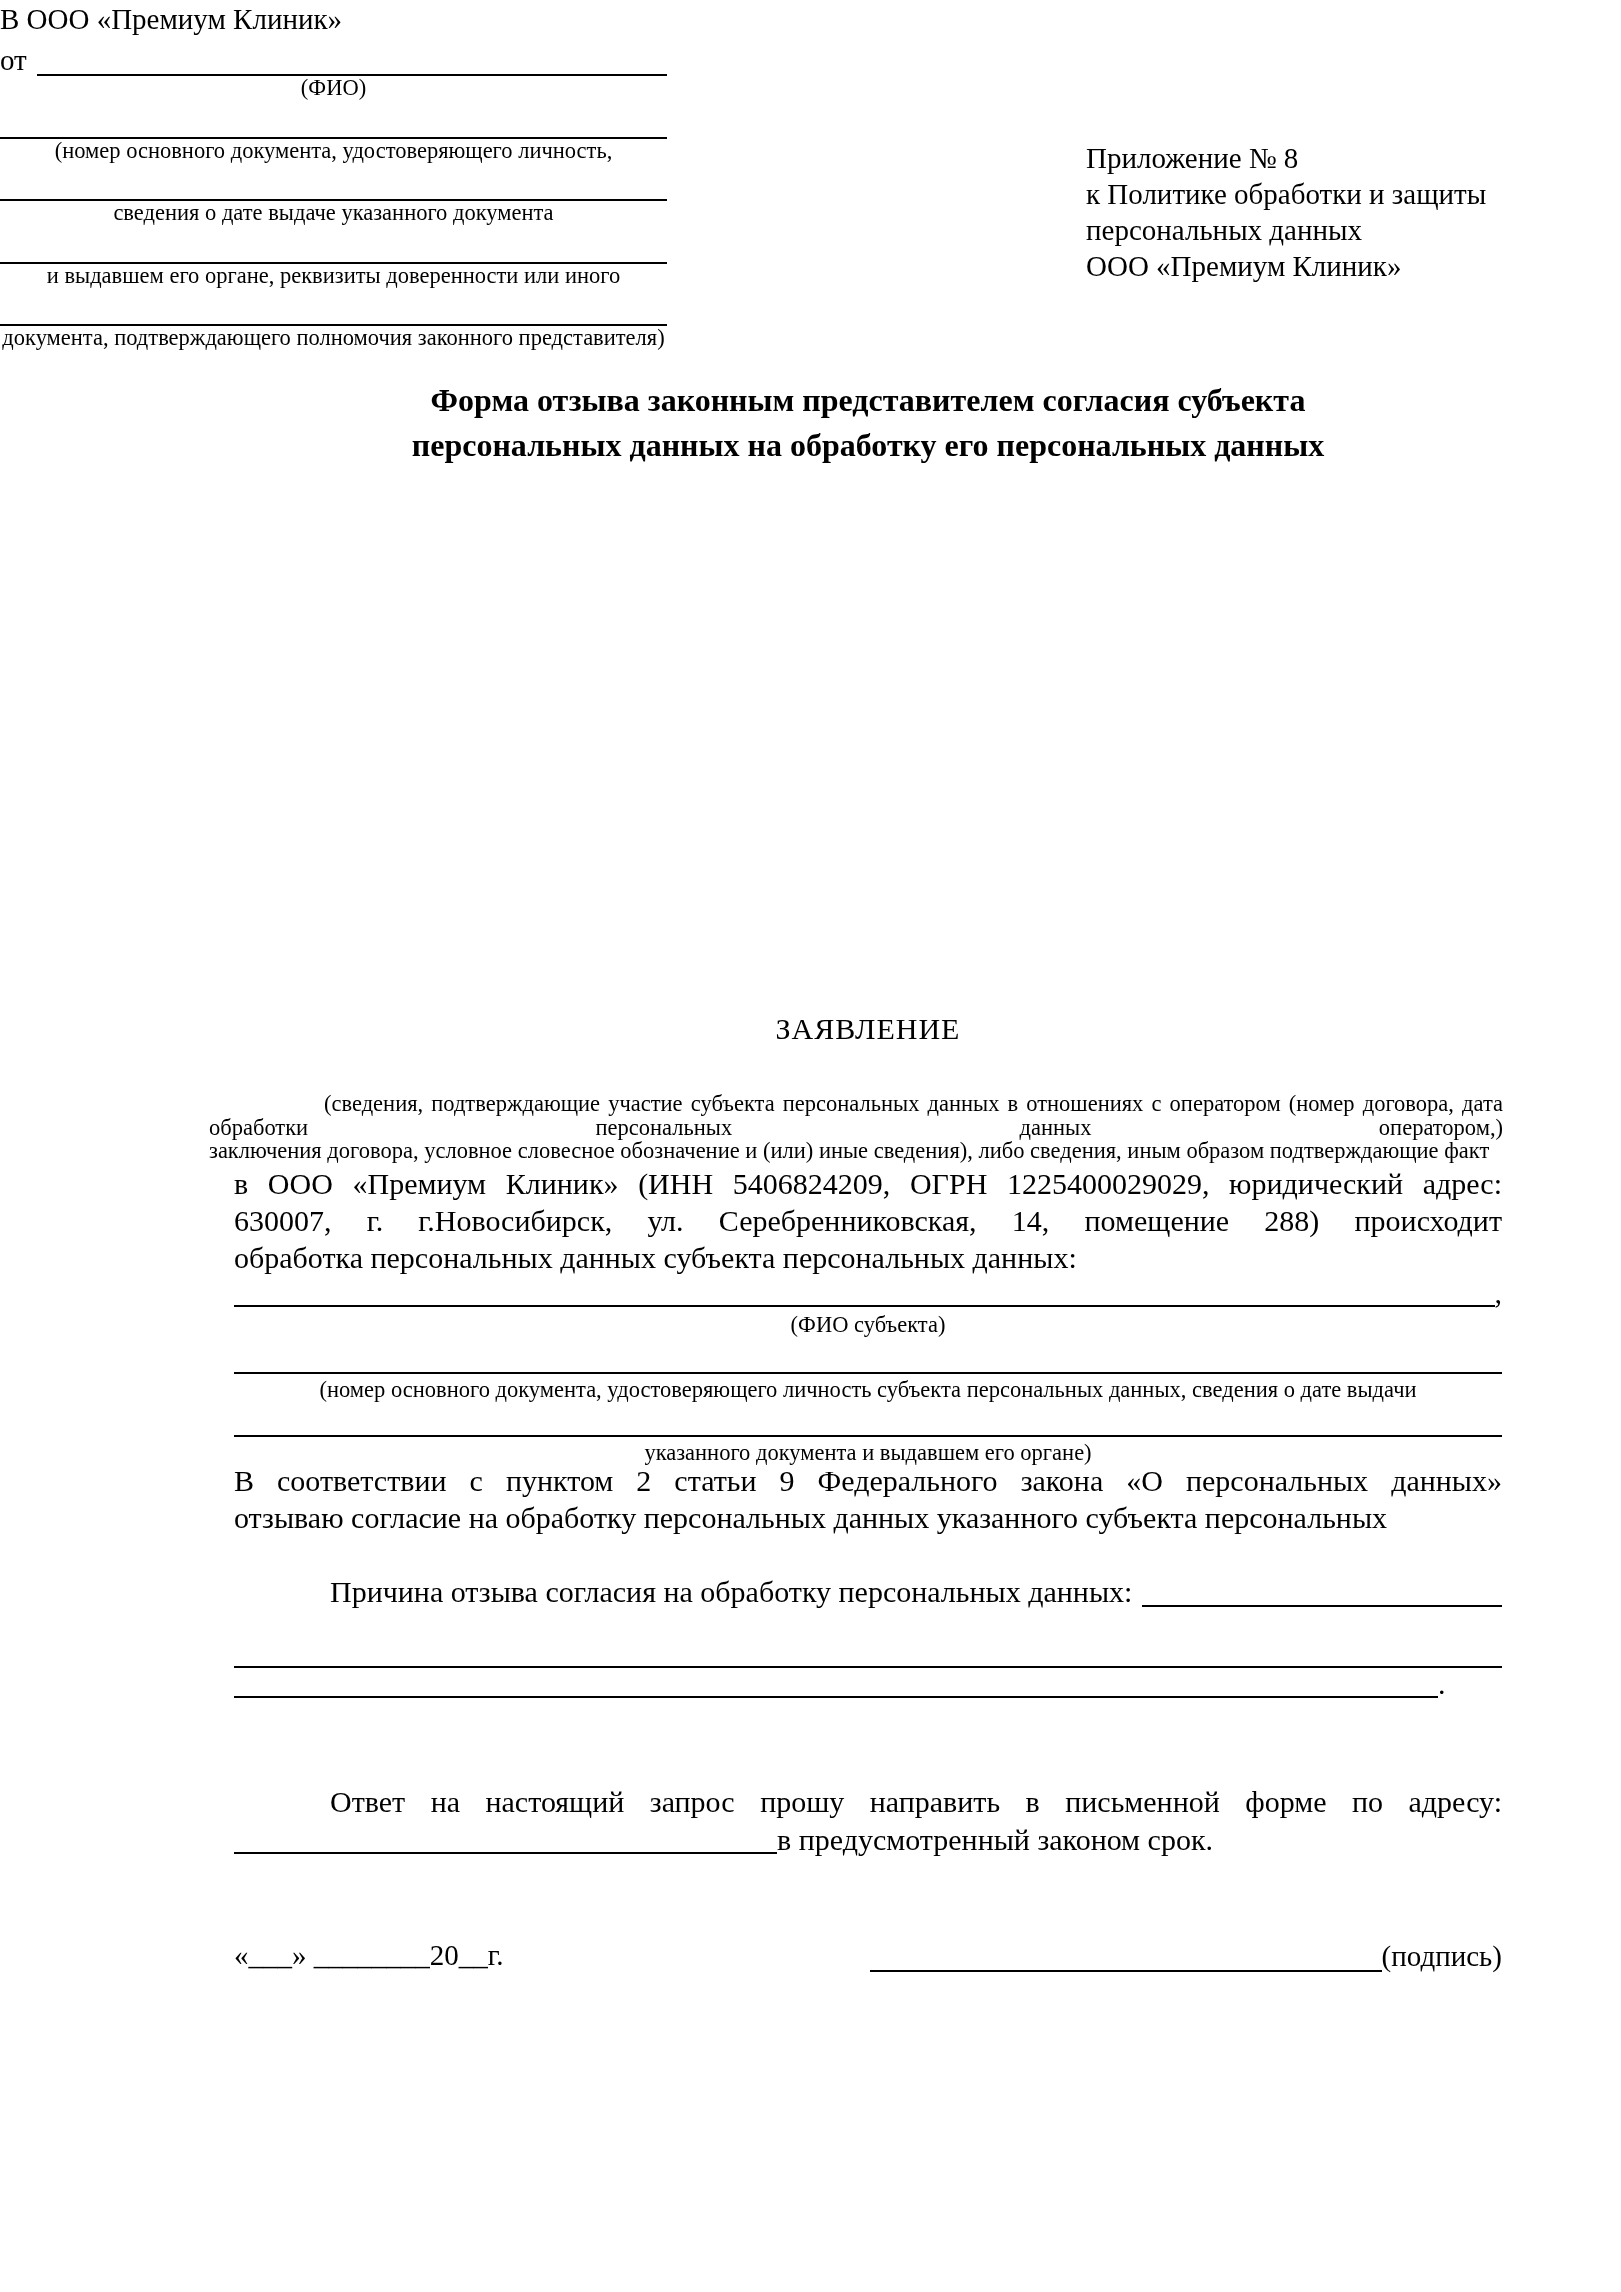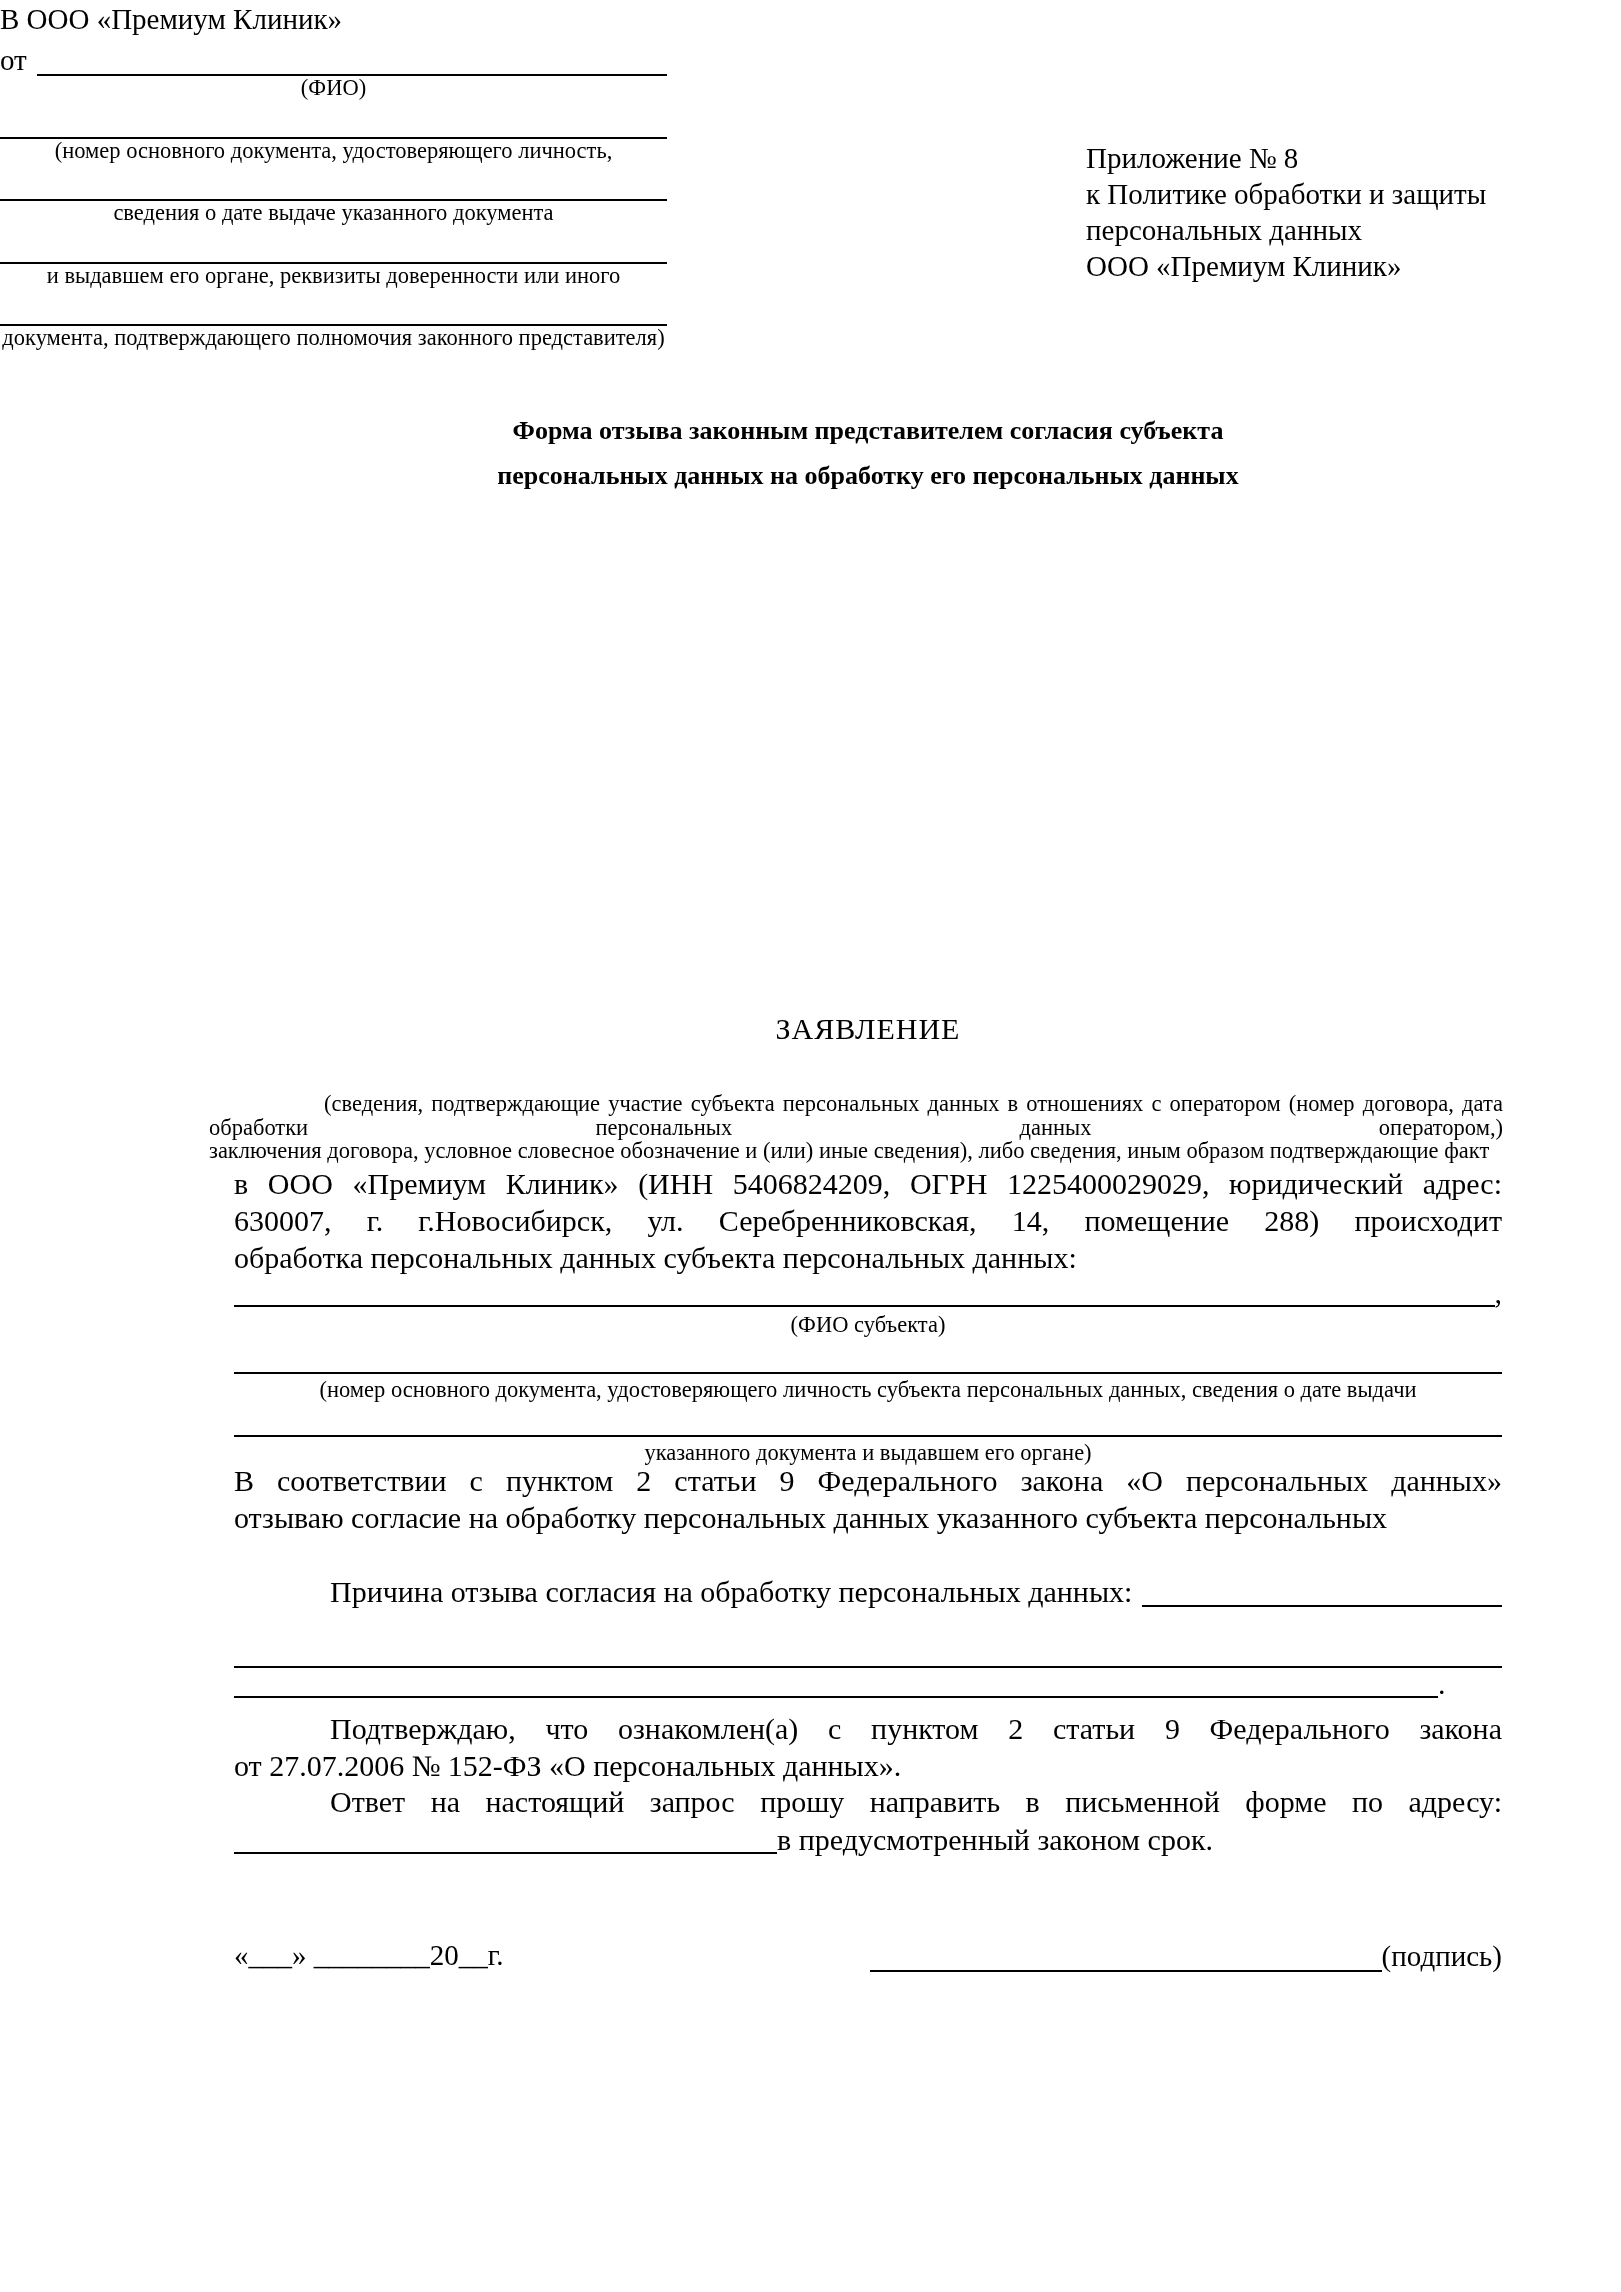--- a/index.html
+++ b/index.html
@@ -10,21 +10,21 @@
     color:#000;
     font-family:"Liberation Serif", serif;
     overflow:hidden;
   }
   .abs{position:absolute;left:234px;width:1268px;}
 
   
   #appendix{left:1086px;width:510px;top:140px;font-size:29px;line-height:36px;}
 
   
-  #title{top:408px;text-align:center;font-weight:bold;font-size:26px;line-height:45px;}
+  #title{top:378px;text-align:center;font-weight:bold;font-size:32px;line-height:45px;}
 
   
   #addressee{left:836px;top:604px;width:667px;font-size:29px;}
   .addr-org{line-height:39px;}
   .addr-from{display:flex;align-items:flex-end;height:37px;}
   .addr-from .lbl{line-height:31px;}
   .fill{flex:1;border-bottom:2.9px solid #000;height:29px;margin-left:9.8px;}
   .cap{font-size:22.5px;line-height:23.5px;text-align:center;}
   .field-blank{height:37px;border-bottom:2.9px solid #000;}
 
@@ -150,24 +150,20 @@
     <span class="fill"></span>
   </div>
 
   <div id="blank-a" class="abs"></div>
 
   <div id="blank-b" class="abs rulerow">
     <span class="linepart"></span>
     <span class="tail">.</span>
   </div>
 
-  <div id="confirm-para" class="abs para">
-      <div>Подтверждаю, что ознакомлен(а) с пунктом 2 статьи 9 Федерального закона</div>
-      <div>от 27.07.2006 № 152-ФЗ «О персональных данных».</div>
-    </div>
 
   <div id="reply-line" class="abs">Ответ на настоящий запрос прошу направить в письменной форме по адресу:</div>
 
   <div id="reply-row" class="abs rulerow">
     <span class="linepart"></span>
     <span class="tail">в предусмотренный законом срок.</span>
   </div>
 
   <div id="footer" class="abs">
     <span class="date">«___» ________20__г.</span>

